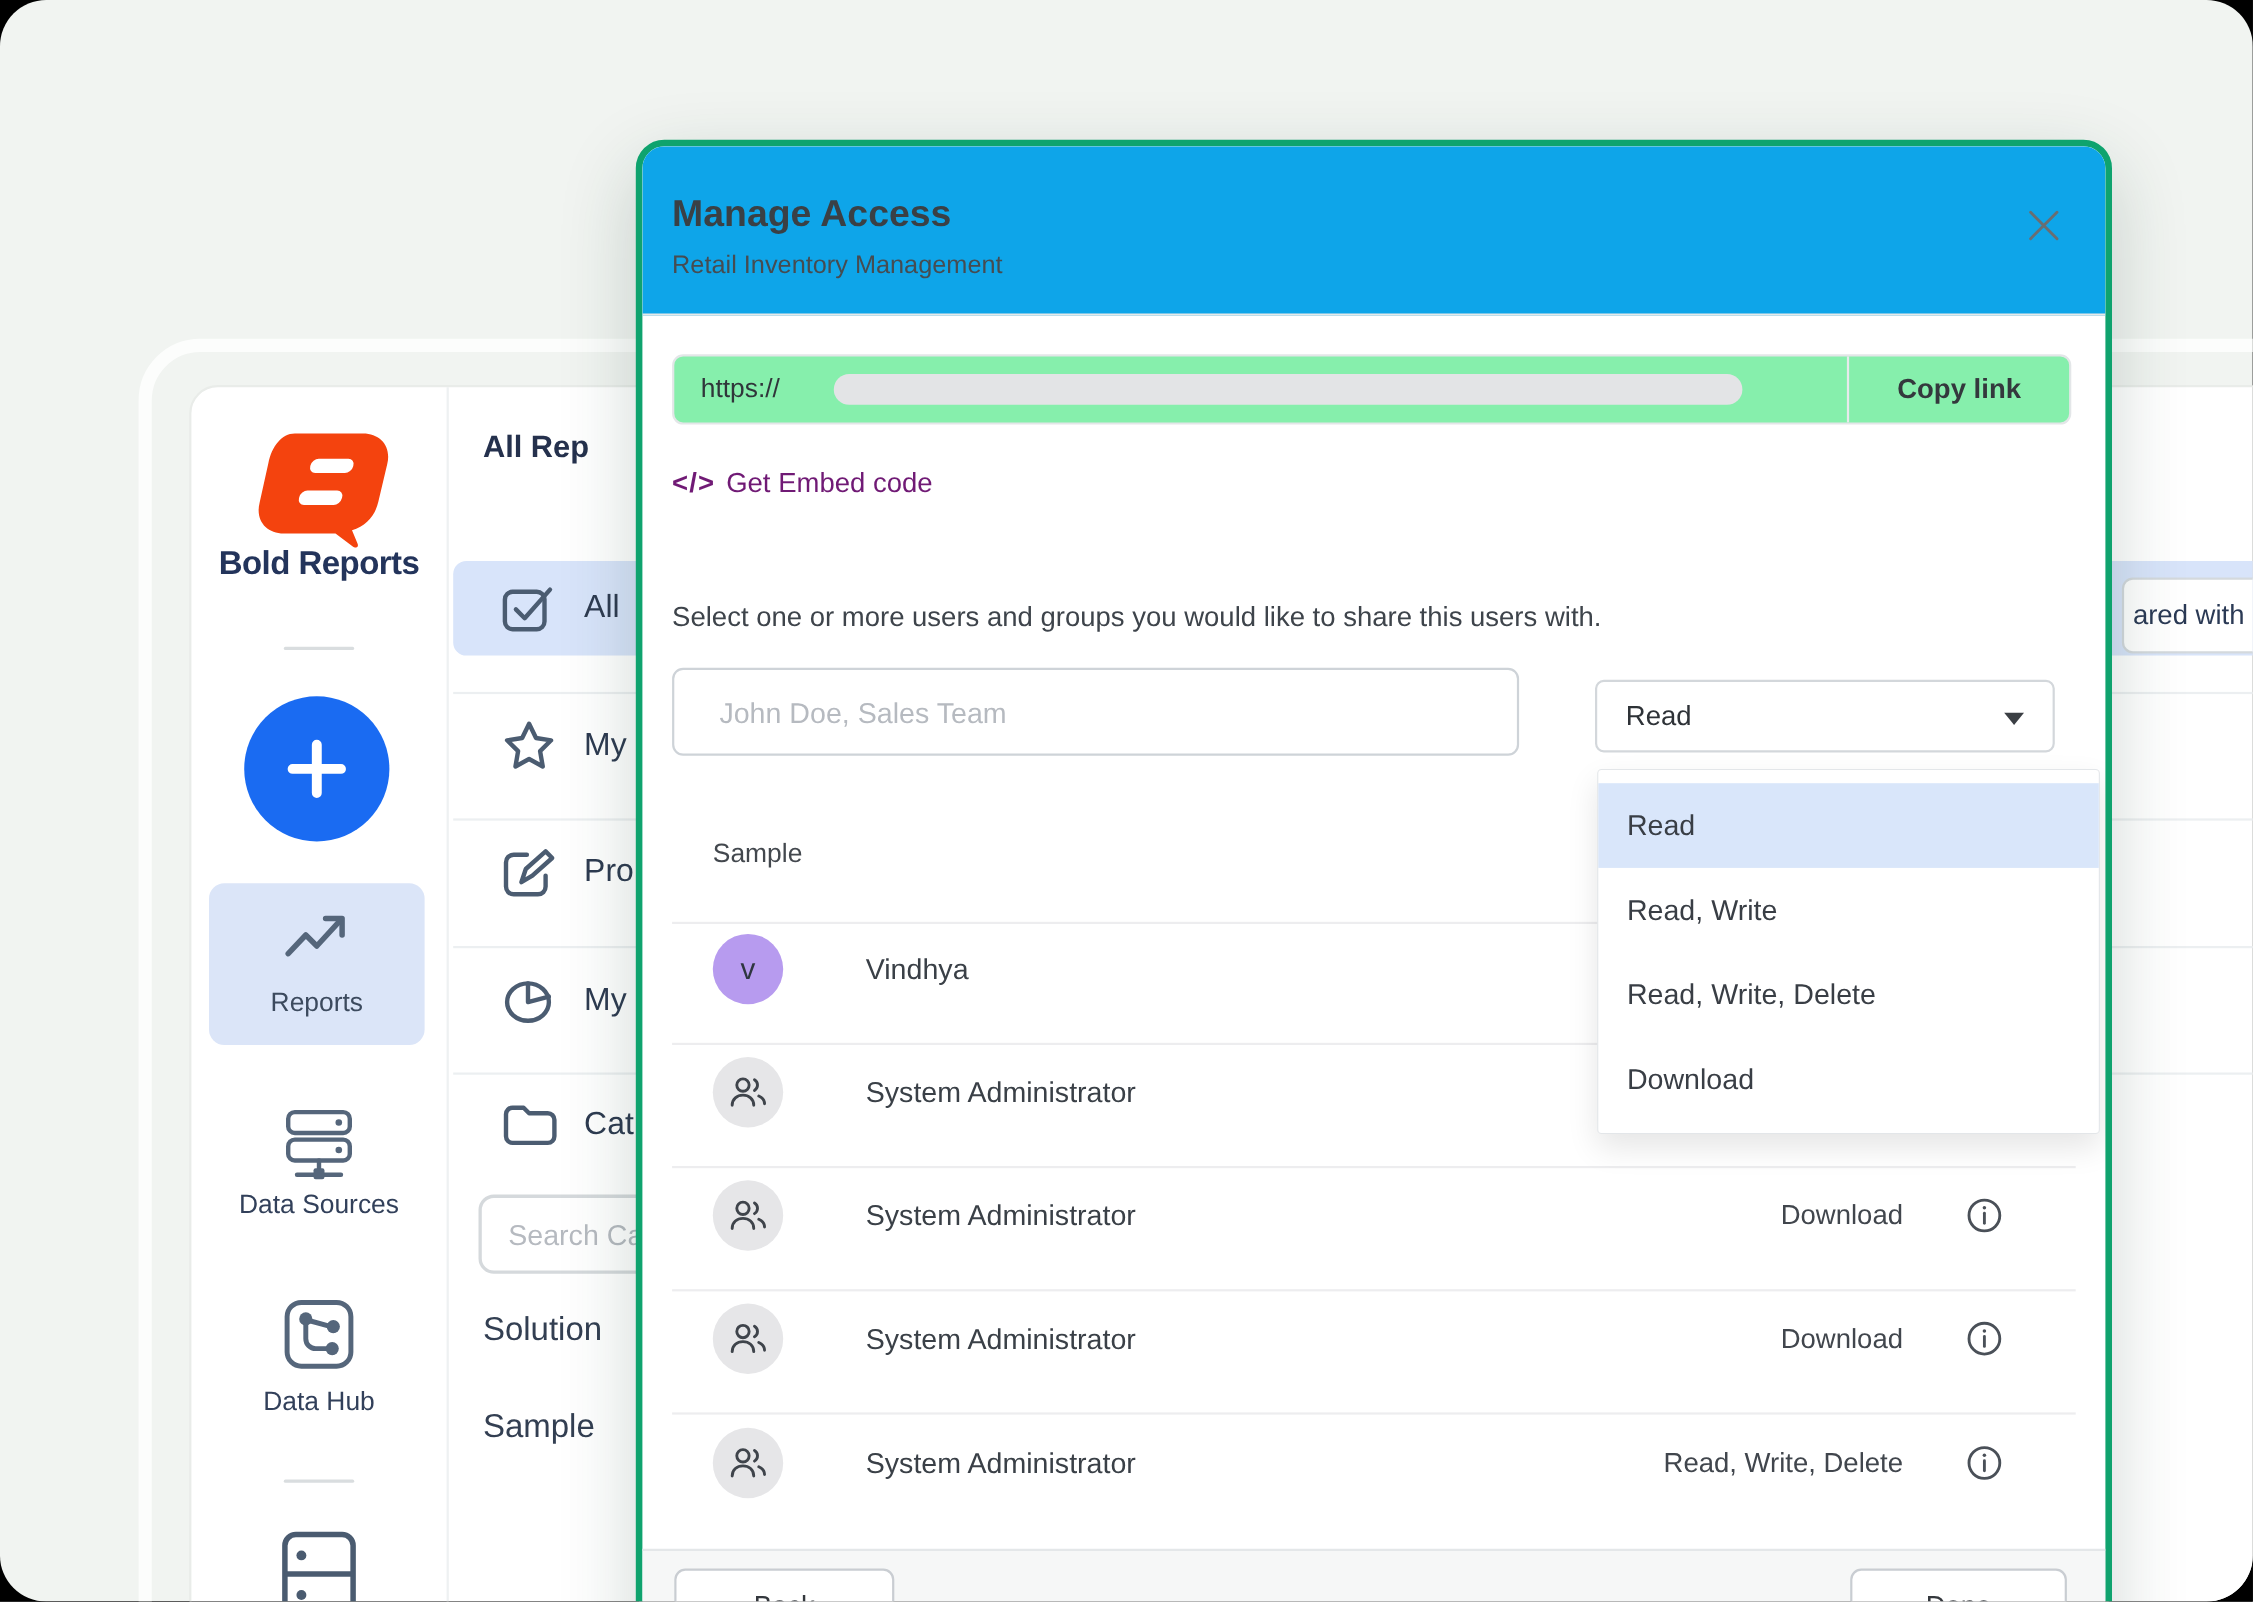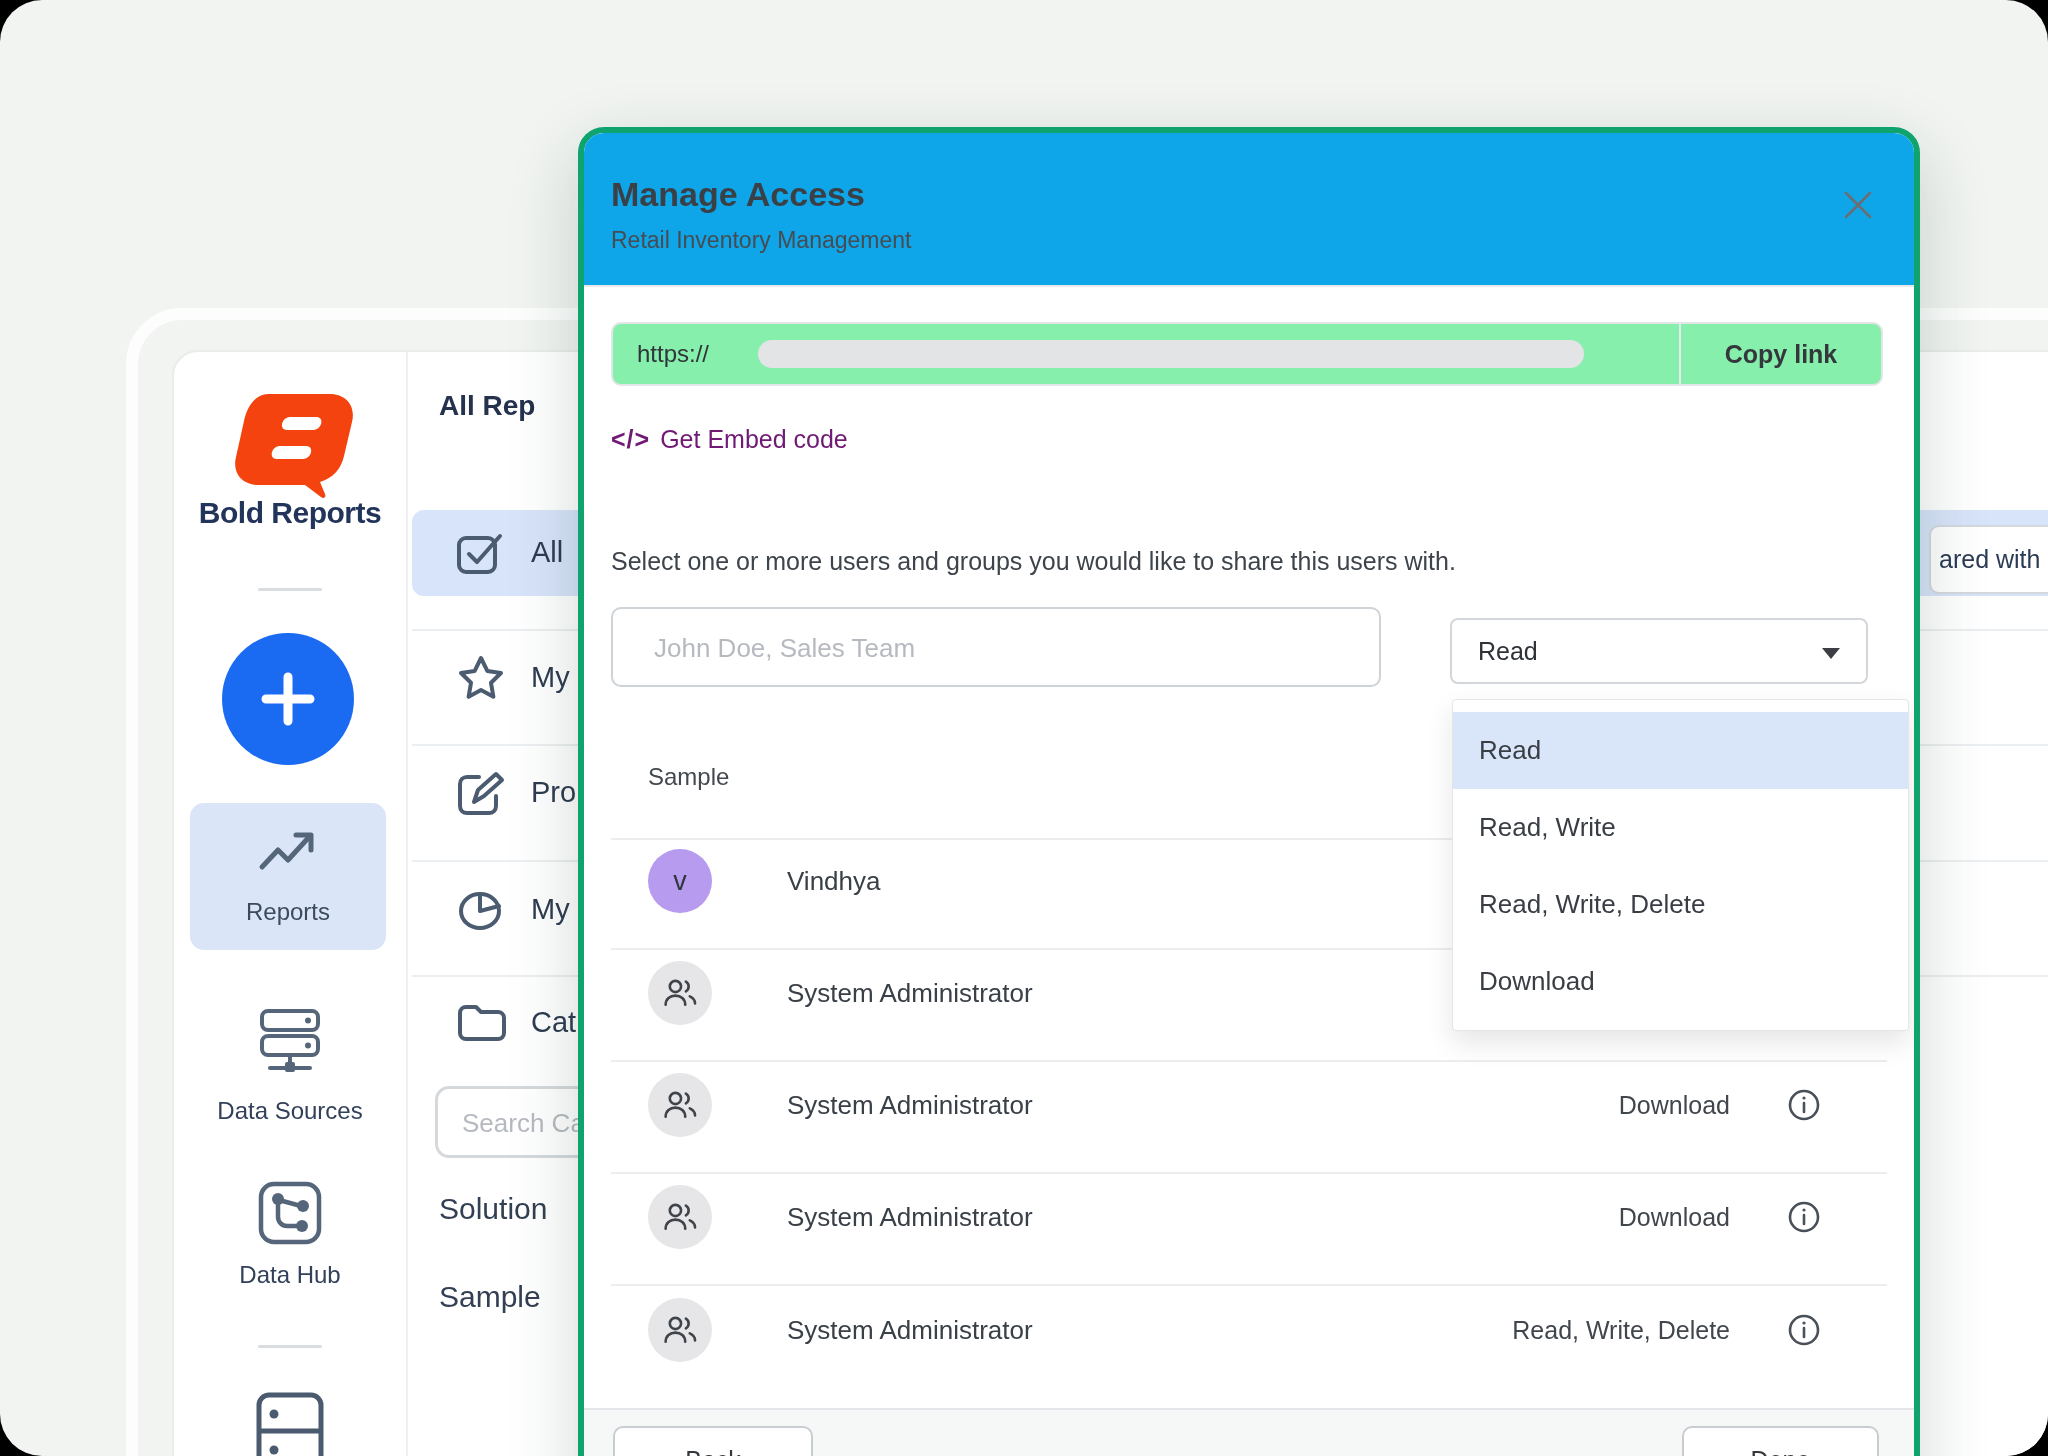--- a/index.html
+++ b/index.html
@@ -112,21 +112,21 @@
         <span class="abs" style="left:79px;top:6px">
           <svg width="74" height="66" viewBox="0 0 74 66">
             <rect x="9" y="3" width="56" height="19" rx="6" fill="none" stroke="#55667b" stroke-width="4"></rect>
             <rect x="9" y="28" width="56" height="19" rx="6" fill="none" stroke="#55667b" stroke-width="4"></rect>
             <circle cx="55" cy="12.5" r="3" fill="#55667b"></circle>
               <circle cx="55" cy="37.5" r="3" fill="#55667b"></circle>
             <path d="M37 47v10M17 60h40" stroke="#55667b" stroke-width="4" stroke-linecap="round"></path>
             <rect x="32" y="54" width="10" height="10" rx="2" fill="#55667b"></rect>
           </svg>
         </span>
-        <span class="side-item-label" style="top:95px;color:#32405a">Data Sources</span>
+        <span class="side-item-label" style="top:80px;color:#32405a">Data Sources</span>
       </div>
 
       <div class="abs" style="left:0;top:826px;width:232px;height:130px">
         <span class="abs" style="left:83px;top:2px">
           <svg width="66" height="66" viewBox="0 0 66 66">
             <rect x="4" y="4" width="58" height="58" rx="13" fill="none" stroke="#55667b" stroke-width="4.5"></rect>
             <path d="M21 20v17c0 5 4 9 9 9h14" fill="none" stroke="#55667b" stroke-width="4.5" stroke-linecap="round"></path>
             <path d="M22 20l22 6" stroke="#55667b" stroke-width="4.5" stroke-linecap="round"></path>
             <circle cx="21" cy="19" r="6" fill="#55667b"></circle>
               <circle cx="46" cy="26" r="6" fill="#55667b"></circle>

